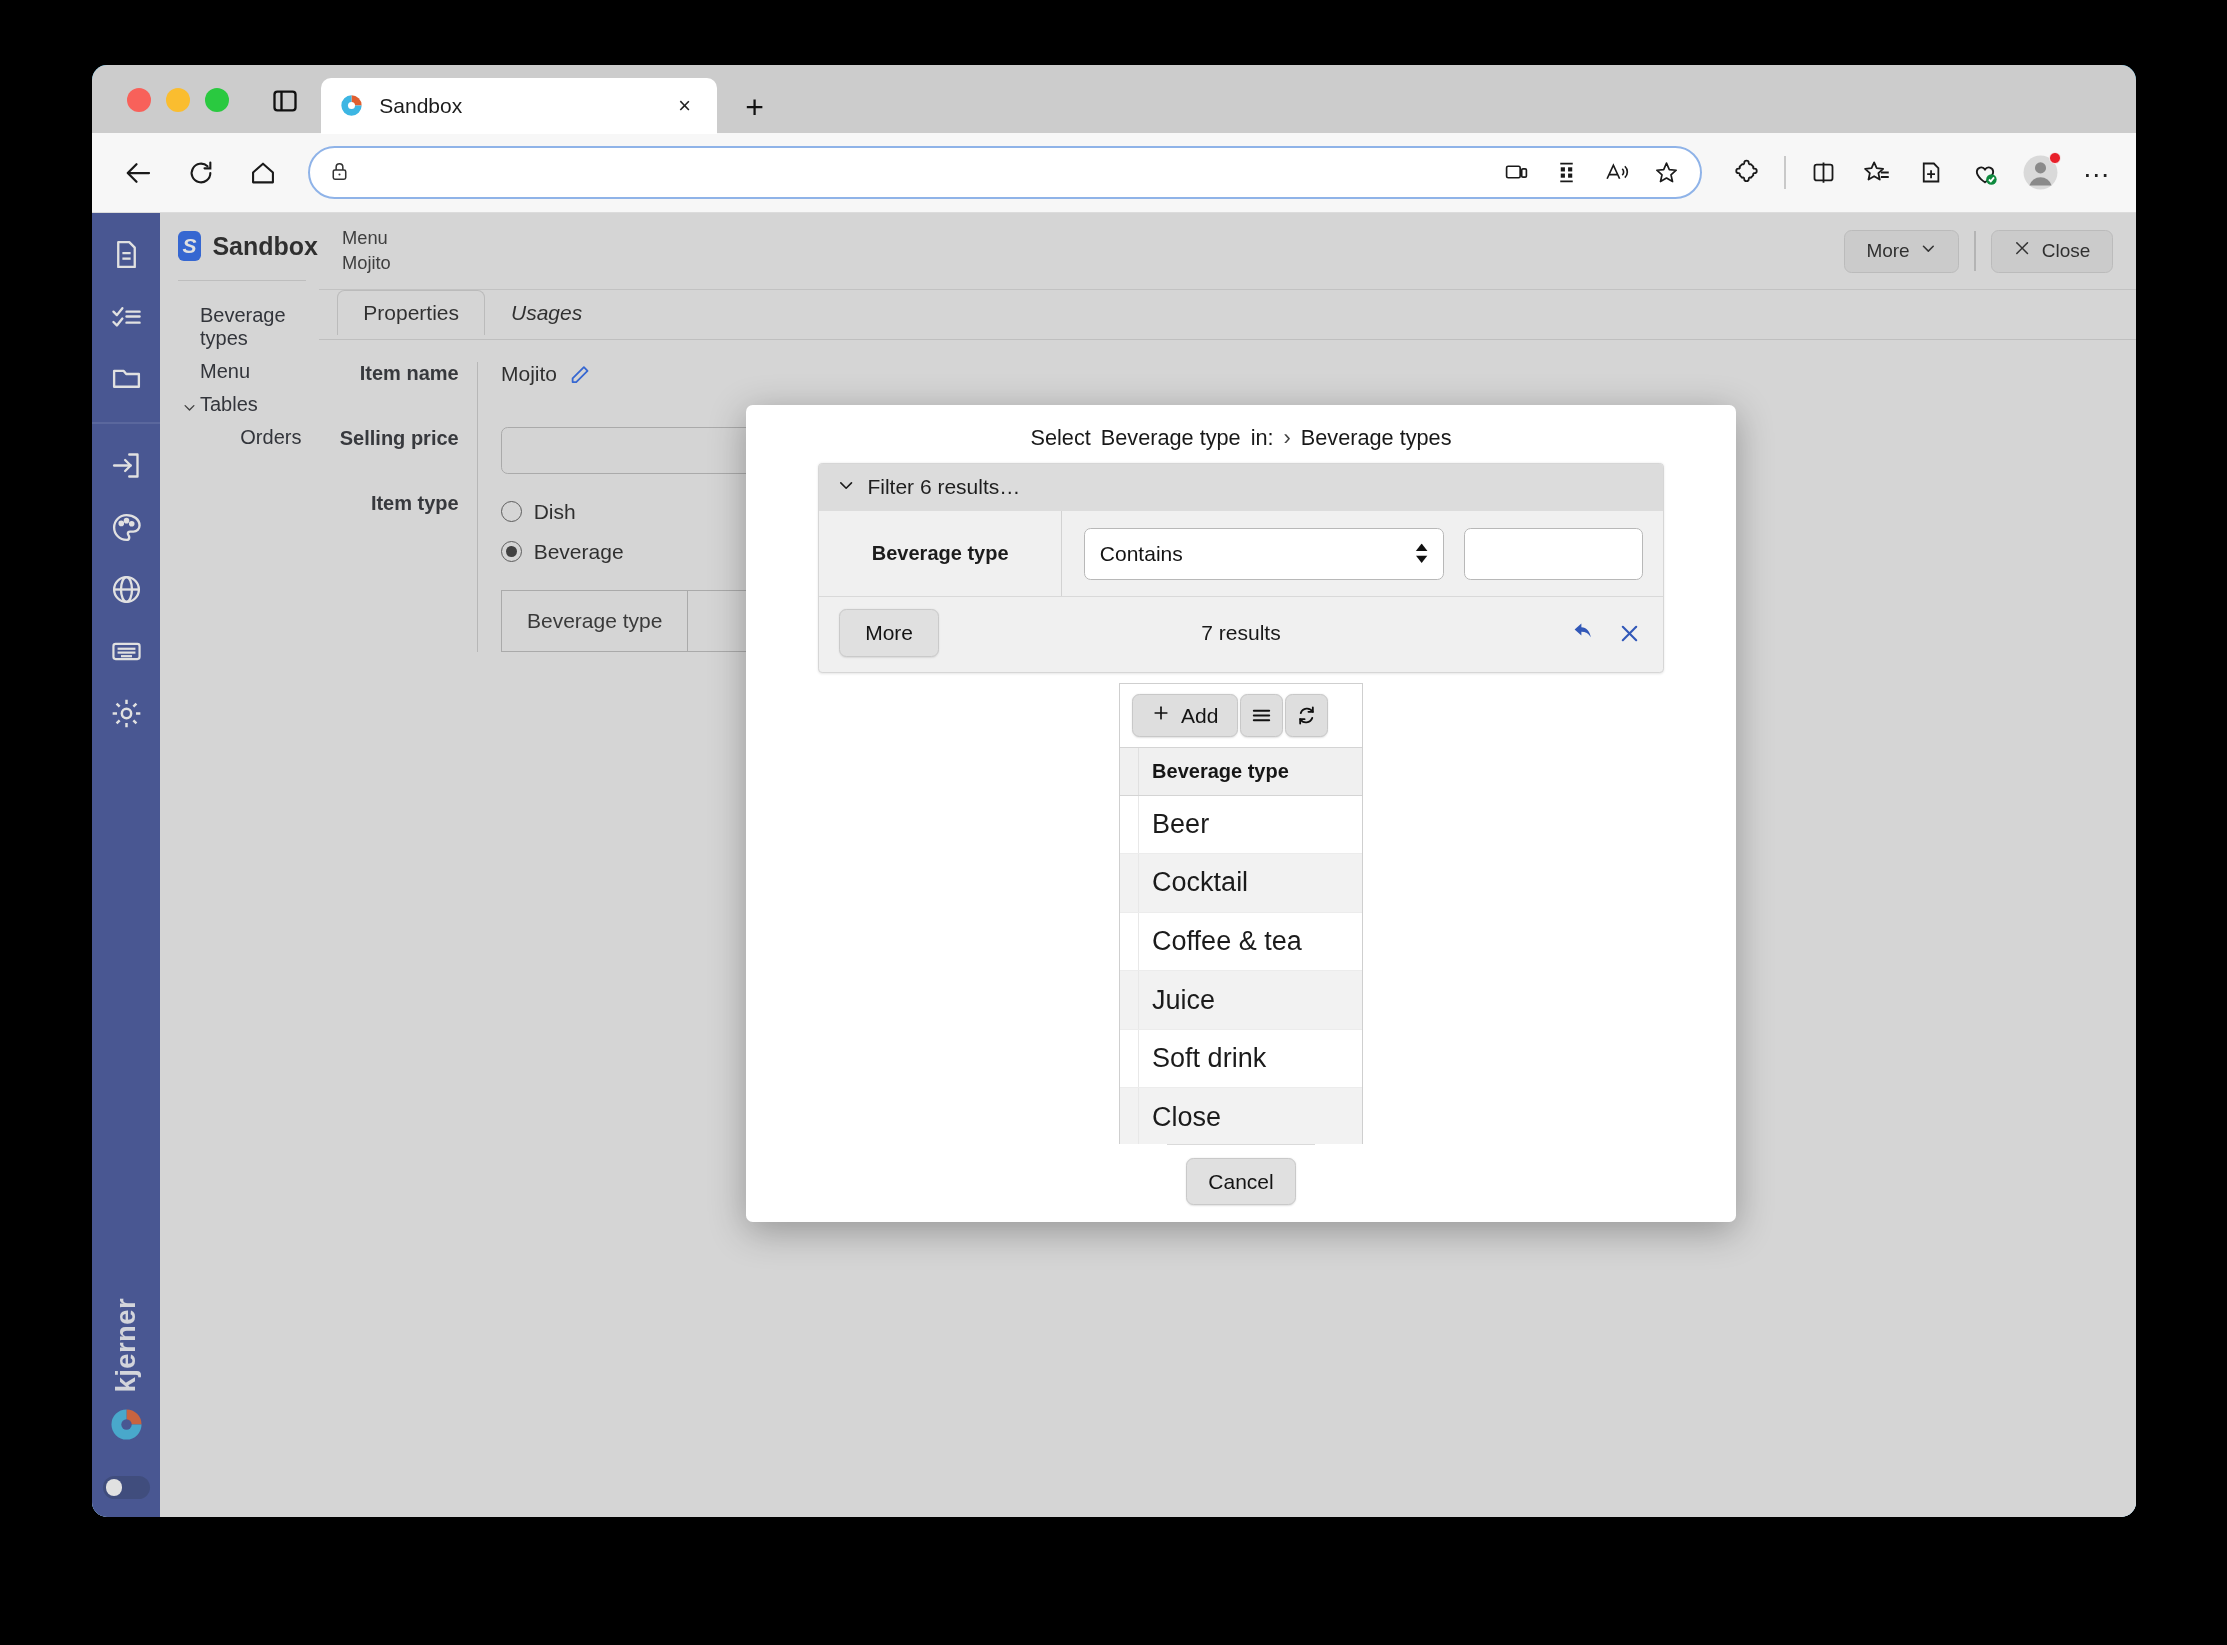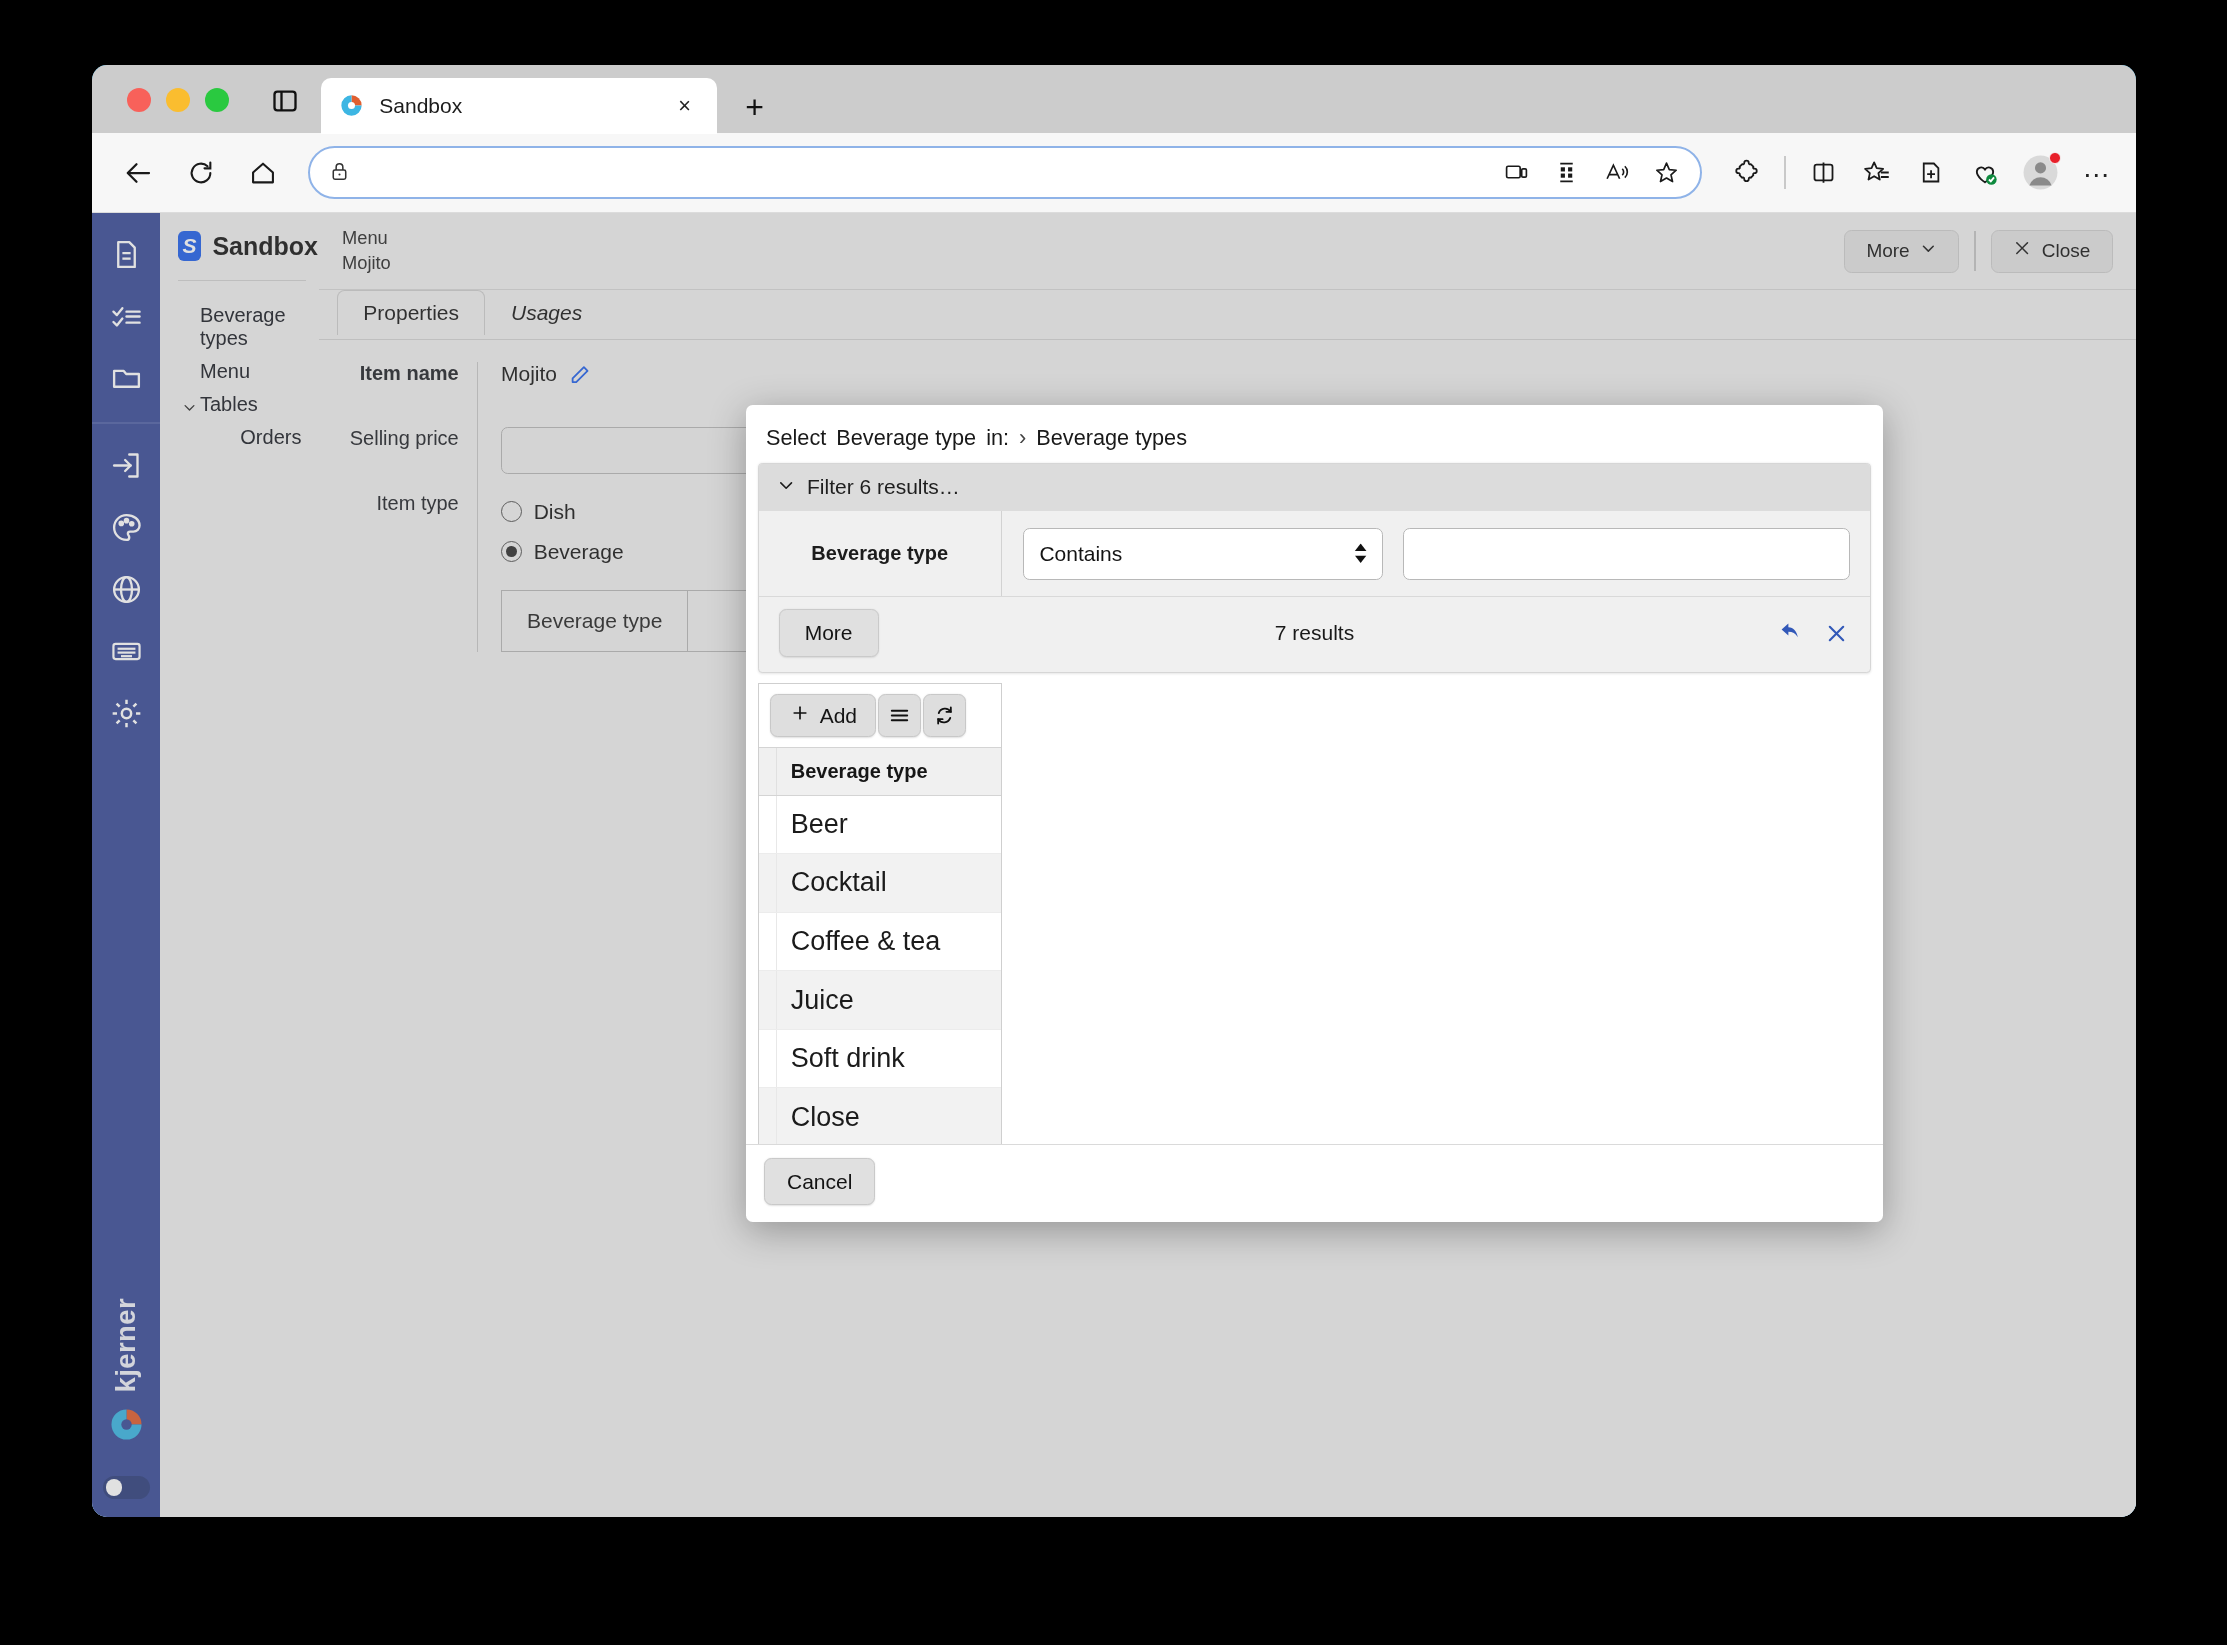--- a/index.html
+++ b/index.html
@@ -198,21 +198,21 @@
   .ctab {
     padding: 10px 25px; font-size: 21px; color: #1d1d1d;
     border: 0.8px solid transparent; border-bottom: none;
     border-radius: 7.5px 7.5px 0 0;
   }
   .ctab.active { background: #f0f0f0; border-color: #cfcfcf; }
   .ctab.inactive { font-style: italic; }
 
   .form-area { display: flex; padding: 21.7px 0 0 0; }
   .form-labels { width: 158px; text-align: right; padding-right: 18.3px; }
-  .form-labels .flabel { font-size: 20px; color: #26282e; height: 65px; }
+  .form-labels .flabel { font-size: 20px; color: #26282e; height: 65px; font-weight: bold; }
   .form-labels .flabel.bold { font-weight: bold; }
   .form-fields { border-left: 0.8px solid #c9c9c9; padding-left: 23px; flex: 1; }
   .fval-row { height: 65px; display: flex; align-items: flex-start; gap: 11.7px; }
   .fval { font-size: 21px; color: #1b1b1b; }
   .pencil-icon { width: 21.7px; height: 21.7px; margin-top: 2.5px; }
   .text-input-box {
     width: 467px; height: 47px;
     border: 0.8px solid #b9b9b9; border-radius: 6.7px;
     background: #efefef;
   }
@@ -237,26 +237,27 @@
   .dim-overlay {
     position: absolute; inset: 0;
     background: rgba(120,120,120,0.22);
     pointer-events: none;
   }
 
   
   .modal {
     position: absolute;
     left: 654px; top: 192px;
-    width: 1137px; height: 817px;
+    width: 990px; height: 817px;
     background: #ffffff;
     border-radius: 6.7px;
     box-shadow: 0 8.3px 37px rgba(0,0,0,0.30);
     display: flex; flex-direction: column;
     overflow: hidden;
+    align-items: center;
   }
   .modal-title {
     padding: 20px 20px 11.7px 20px;
     font-size: 21.7px; color: #191919;
     display: flex; align-items: baseline; gap: 10px;
     white-space: nowrap;
   }
   .modal-title .mt-field { }
   .modal-title .mt-in { }
   .modal-title .mt-chev { color: #444; }

